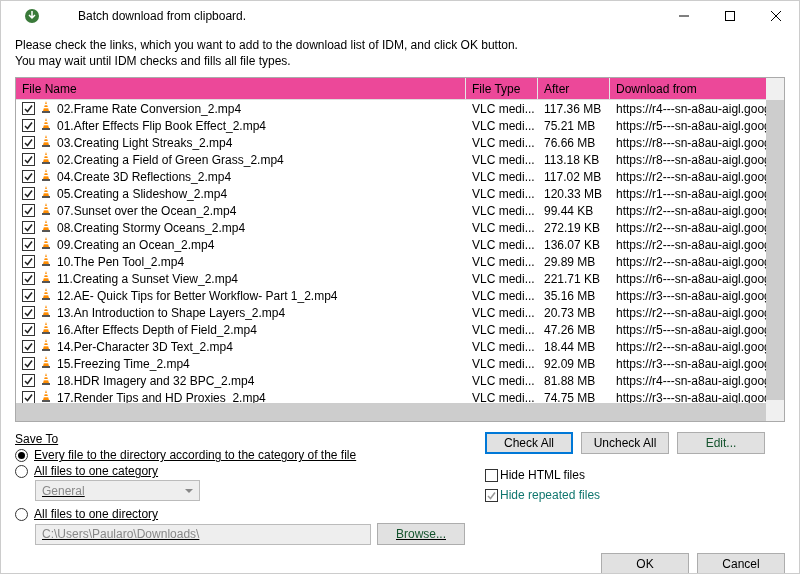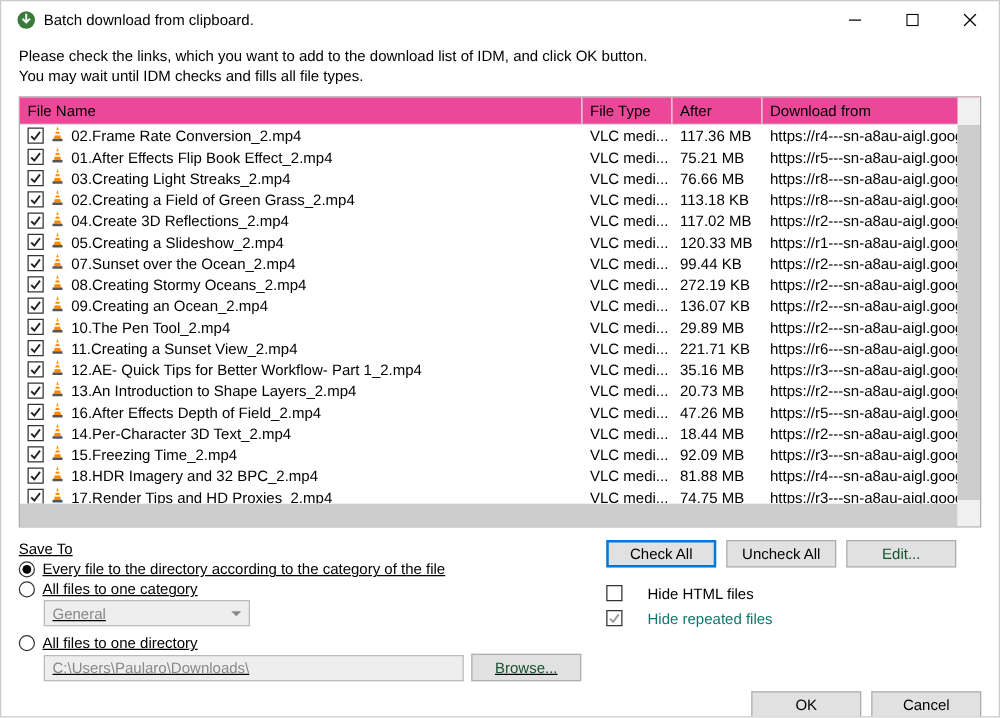--- a/index.html
+++ b/index.html
@@ -1,18 +1,18 @@
 <!DOCTYPE html>
 <html><head>
 <meta charset="utf-8">
 <style>
   * { box-sizing: border-box; }
   html, body { margin:0; padding:0; }
   body { font-family: "Segoe UI", Tahoma, sans-serif; font-size: 12px; color:#000; background:#fff; width:800px; height:574px; overflow:hidden; border:1px solid #ccc;}
-  .titlebar { display:flex; align-items:center; height:30px; padding:0 0 0 12px; }
+  .titlebar { display:flex; align-items:center; height:30px; padding:0 0 0 23px;gap:32px; }
   .titlebar .app-icon { width:16px; height:16px; margin-right:6px; }
   .titlebar .title { flex:1; font-size:12px; }
   .win-controls { display:flex; height:100%; }
   .win-btn { width:46px; display:flex; align-items:center; justify-content:center; }
   .win-btn svg { stroke:#000; }
   .instructions { padding: 6px 14px 8px 14px; line-height:1.35; }
   .table-wrap { margin:0 14px; border:1px solid #aaa; height:345px; position:relative; }
   .thead { display:flex; background:#ec4899; border-bottom:1px solid #ddd; height:22px; align-items:center; font-weight:400; }
   .thead .col { padding:0 6px; border-right:1px solid #e5e5e5; height:100%; display:flex; align-items:center; white-space:nowrap; overflow:hidden;}
   .col-name { width:450px; }
@@ -41,21 +41,21 @@
   .radio-row { display:flex; align-items:center; gap:6px; margin:2px 0;}
   .radio { width:13px; height:13px; border:1px solid #333; border-radius:50%; display:inline-flex; align-items:center; justify-content:center; background:#fff;}
   .radio.sel::after { content:""; width:7px; height:7px; background:#000; border-radius:50%; }
   .combo { width:165px; height:21px; border:1px solid #bbb; background:#eee; display:flex; align-items:center; justify-content:space-between; padding:0 6px; color:#888; margin:2px 0 6px 20px;}
   .path-row { display:flex; gap:6px; margin:2px 0 0 20px; align-items:center;}
   .path-input { flex:1; height:21px; border:1px solid #bbb; background:#eee; color:#888; padding:0 6px; display:flex; align-items:center;}
   .btn { height:22px; min-width:88px; border:1px solid #adadad; background:#e1e1e1; display:inline-flex; align-items:center; justify-content:center; padding:0 10px; font-size:12px; cursor:default;}
   .btn.primary { border:2px solid #0078d7; background:#e1e1e1; }
   .btn.disabled { color:#14532d; }
   .btn-row { display:flex; gap:8px; margin-bottom:14px;}
-  .check-row { display:flex; align-items:flex-start; gap:20px; margin:6px 0;}
+  .check-row { display:flex; align-items:flex-end; gap:2px; margin:6px 0;}
   .check-row.disabled { color:#0f766e;}
   .footer-btns { display:flex; gap:8px; justify-content:flex-end; padding:8px 14px 10px 0;}
   .caret { width:0;height:0;border-left:4px solid transparent;border-right:4px solid transparent;border-top:4px solid #888;}
 </style>
 </head>
 <body>
 
 <div class="titlebar">
   <span class="app-icon">
     <svg viewBox="0 0 16 16" width="16" height="16">

